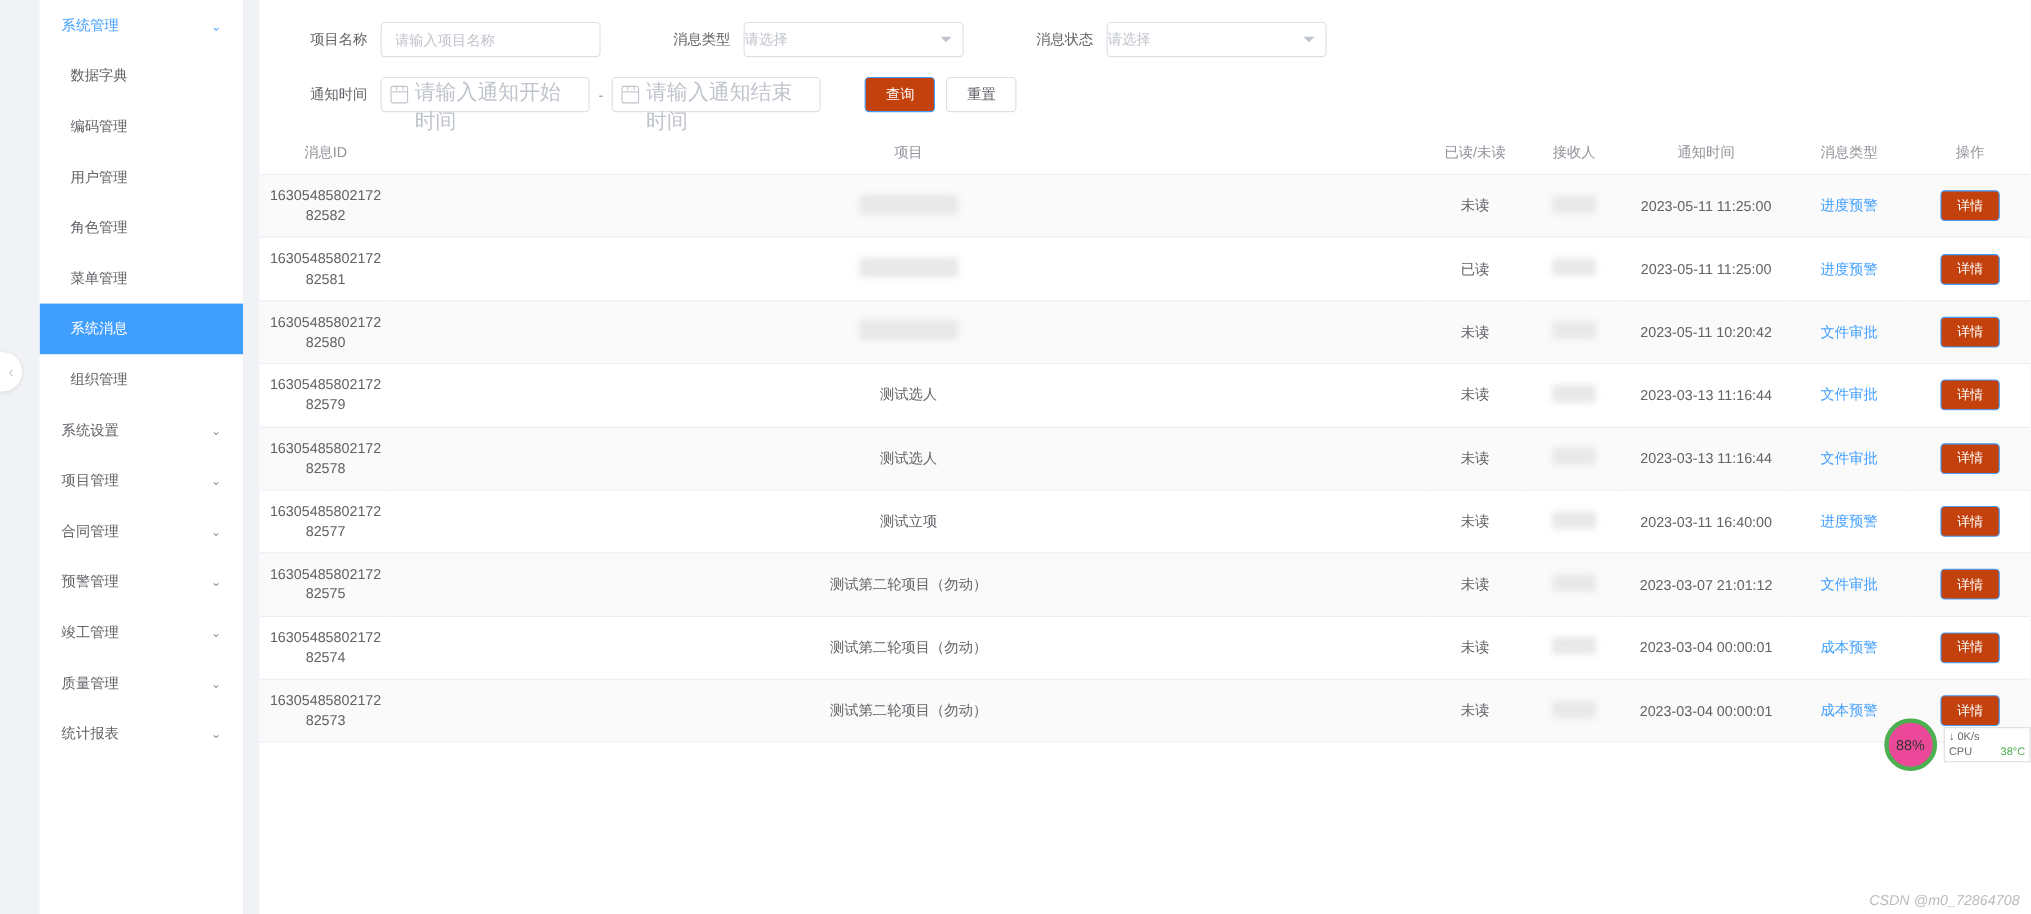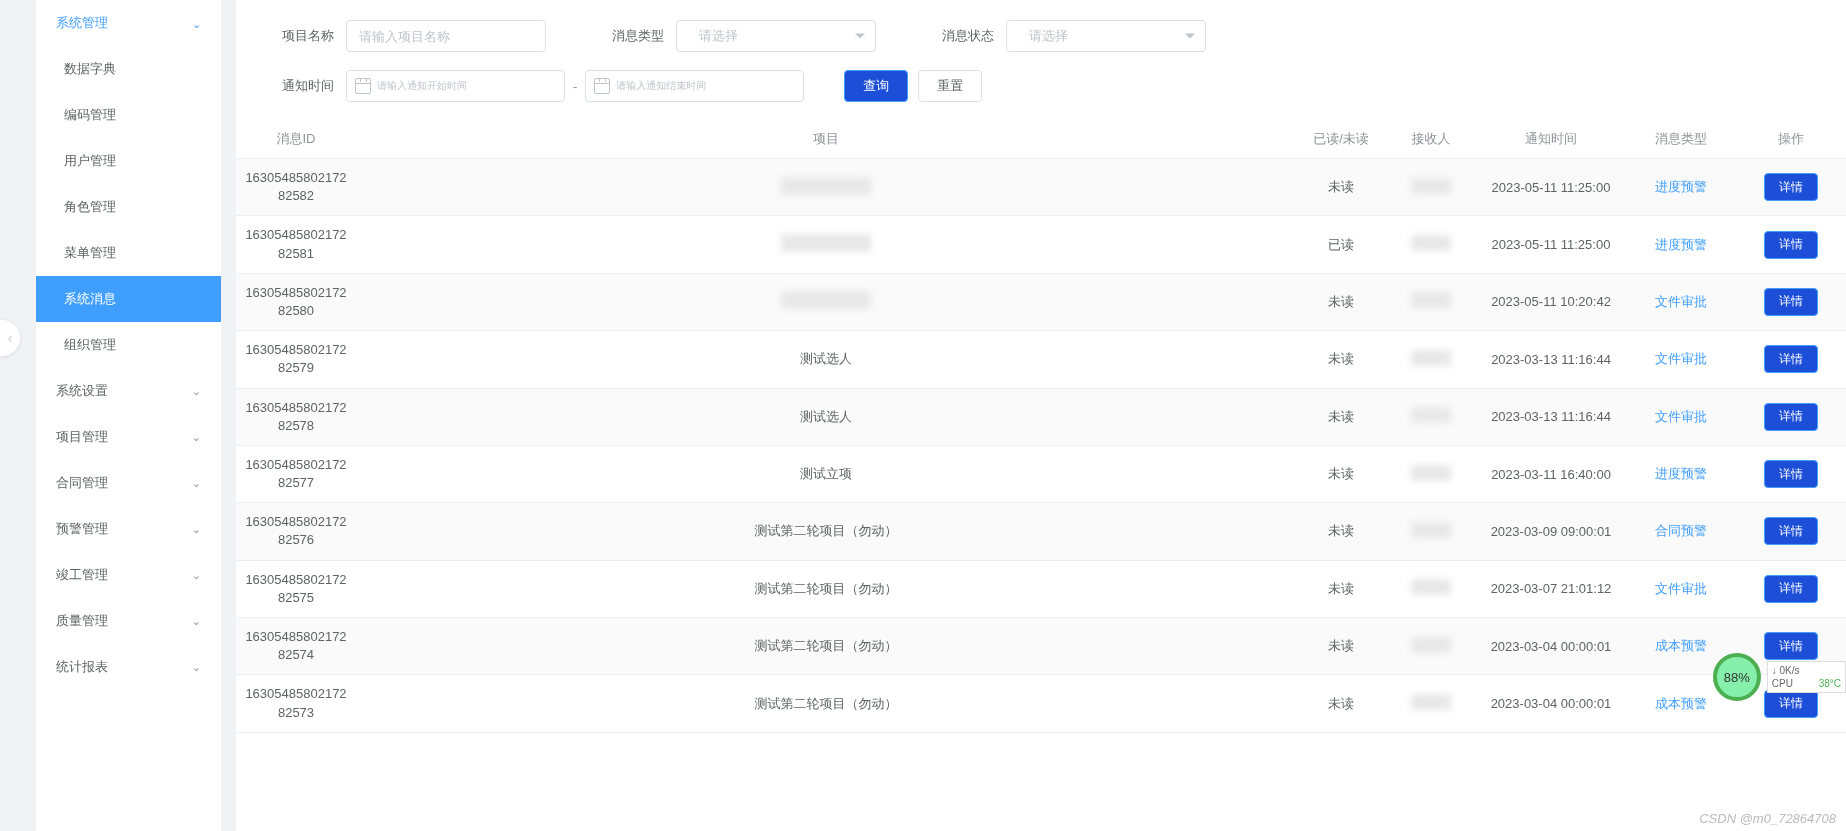--- a/index.html
+++ b/index.html
@@ -12,47 +12,47 @@
 .menu-item.active { background: #409eff; color: #fff; }
 .menu-item .arrow { font-size: 11px; color: #909399; transition: transform .2s; }
 .menu-item.top .arrow { color: #409eff; transform: rotate(180deg); }
 .main { flex: 1; padding: 0 0 0 15px; display: flex; flex-direction: column; min-width: 0; }
 .panel { background: #fff; padding: 20px 20px 0 20px; }
 .search-row { display: flex; align-items: center; gap: 0; margin-bottom: 18px; flex-wrap: wrap; }
 .search-group { display: flex; align-items: center; margin-right: 40px; }
 .search-label { width: 90px; text-align: right; padding-right: 12px; color: #606266; font-size: 13px; }
 .search-input { height: 32px; width: 200px; border: 1px solid #dcdfe6; border-radius: 4px; padding: 0 12px; font-size: 13px; color: #606266; outline: none; }
 .search-input::placeholder { color: #c0c4cc; }
-.search-select { height: 32px; width: 200px; border: 1px solid #dcdfe6; border-radius: 4px; padding: 0 30px 0 22px; font-size: 13px; color: #c0c4cc; display: flex; align-items: center; justify-content: space-between; cursor: pointer; position: relative; }
+.search-select { height: 32px; width: 200px; border: 1px solid #dcdfe6; border-radius: 4px; padding: 0 30px 0 0; font-size: 13px; color: #c0c4cc; display: flex; align-items: center; justify-content: space-between; cursor: pointer; position: relative; }
 .search-select::after { content: ""; position: absolute; right: 10px; top: 50%; width: 0; height: 0; border-left: 5px solid transparent; border-right: 5px solid transparent; border-top: 5px solid #c0c4cc; transform: translateY(-50%); }
-.date-input { height: 32px; width: 219px; border: 1px solid #dcdfe6; border-radius: 4px; padding: 0 12px 0 30px; font-size: 10px; display: flex; align-items: center; color: #c0c4cc; cursor: pointer; position: relative; }
+.date-input { height: 32px; width: 190px; border: 1px solid #dcdfe6; border-radius: 4px; padding: 0 12px 0 30px; font-size: 19px; display: flex; align-items: flex-start; color: #c0c4cc; cursor: pointer; position: relative; }
 .date-input::before { content: ""; position: absolute; left: 8px; top: 50%; transform: translateY(-50%); width: 14px; height: 14px; border: 1px solid #c0c4cc; border-radius: 2px; background: linear-gradient(#c0c4cc,#c0c4cc) center 4px/100% 1px no-repeat, linear-gradient(#c0c4cc,#c0c4cc) 4px 0/1px 3px no-repeat, linear-gradient(#c0c4cc,#c0c4cc) 10px 0/1px 3px no-repeat; }
 .date-sep { margin: 0 8px; color: #909399; }
 .btn { height: 32px; padding: 0 18px; border-radius: 4px; font-size: 13px; cursor: pointer; border: 1px solid #dcdfe6; background: #fff; color: #606266; display: inline-flex; align-items: center; }
-.btn.primary { background: #1d4ed8; border-color: #409eff; color: #fff; }
+.btn.primary { background: #c2410c; border-color: #409eff; color: #fff; }
 .btn.small { height: 28px; padding: 0 14px; font-size: 12px; }
 .btn + .btn { margin-left: 10px; }
 .table-wrap { background: #fff; flex: 1; overflow: auto; }
 table { width: 100%; border-collapse: collapse; table-layout: fixed; }
 th, td { padding: 10px 8px; text-align: center; font-weight: normal; border-bottom: 1px solid #ebeef5; font-size: 13px; }
 th { color: #909399; background: #fff; }
 tbody tr:nth-child(odd) { background: #fafafa; }
 .link { color: #409eff; cursor: pointer; }
 .col-id { width: 120px; }
 .col-proj { width: auto; }
 .col-read { width: 90px; }
 .col-recv { width: 90px; }
 .col-time { width: 150px; }
 .col-type { width: 110px; }
 .col-op { width: 110px; }
 .id-cell { word-break: break-all; line-height: 1.4; }
 .blur-box { display: inline-block; width: 90px; height: 18px; background: #e8e8e8; filter: blur(3px); border-radius: 2px; }
 .blur-box.sm { width: 40px; height: 16px; }
 .cpu-widget { position: fixed; right: 0; bottom: 130px; display: flex; align-items: center; gap: 6px; pointer-events: none; }
-.cpu-circle { width: 48px; height: 48px; border-radius: 50%; border: 4px solid #4caf50; display: flex; align-items: center; justify-content: center; font-size: 13px; color: #333; background: #86efac; }
+.cpu-circle { width: 48px; height: 48px; border-radius: 50%; border: 4px solid #4caf50; display: flex; align-items: center; justify-content: center; font-size: 13px; color: #333; background: #ec4899; }
 .cpu-info { font-size: 10px; line-height: 1.3; color: #666; background: #fff; padding: 2px 4px; border: 1px solid #ddd; }
 .cpu-info .green { color: #4caf50; margin-left: 23px; }
 .watermark { position: fixed; right: 10px; bottom: 5px; color: #bbb; font-size: 13px; font-style: italic; }
 .collapse-handle { position: fixed; left: 0; top: 320px; width: 20px; height: 36px; background: #fff; border-radius: 0 18px 18px 0; box-shadow: 0 1px 4px rgba(0,0,0,.1); display: flex; align-items: center; justify-content: center; color: #ccc; cursor: pointer; font-size: 14px; }
 </style>
 </head>
 <body>
 
 <div class="layout">
   <aside class="sidebar">
@@ -222,29 +222,20 @@
             <tr>
               <td class="id-cell">1630548580217282577</td>
               <td>测试立项</td>
               <td>未读</td>
               <td><span class="blur-box sm"></span></td>
               <td>2023-03-11 16:40:00</td>
               <td><span class="link">进度预警</span></td>
               <td><button class="btn primary small">详情</button></td>
             </tr>
             <tr>
-              <td class="id-cell">1630548580217282576</td>
-              <td>测试第二轮项目（勿动）</td>
-              <td>未读</td>
-              <td><span class="blur-box sm"></span></td>
-              <td>2023-03-09 09:00:01</td>
-              <td><span class="link">合同预警</span></td>
-              <td><button class="btn primary small">详情</button></td>
-            </tr>
-            <tr>
               <td class="id-cell">1630548580217282575</td>
               <td>测试第二轮项目（勿动）</td>
               <td>未读</td>
               <td><span class="blur-box sm"></span></td>
               <td>2023-03-07 21:01:12</td>
               <td><span class="link">文件审批</span></td>
               <td><button class="btn primary small">详情</button></td>
             </tr>
             <tr>
               <td class="id-cell">1630548580217282574</td>

